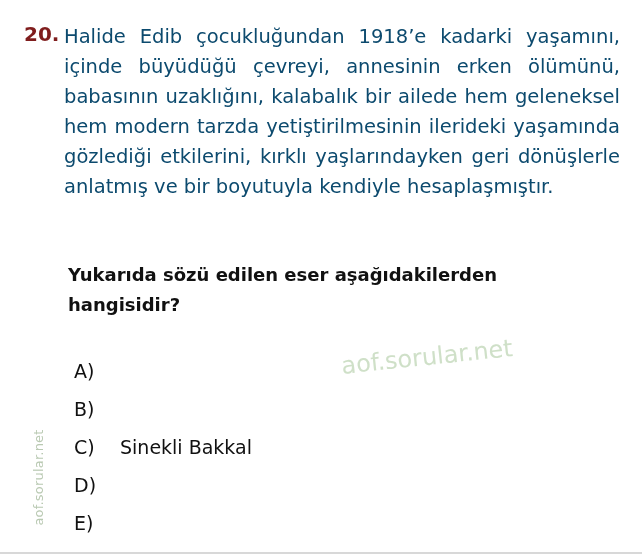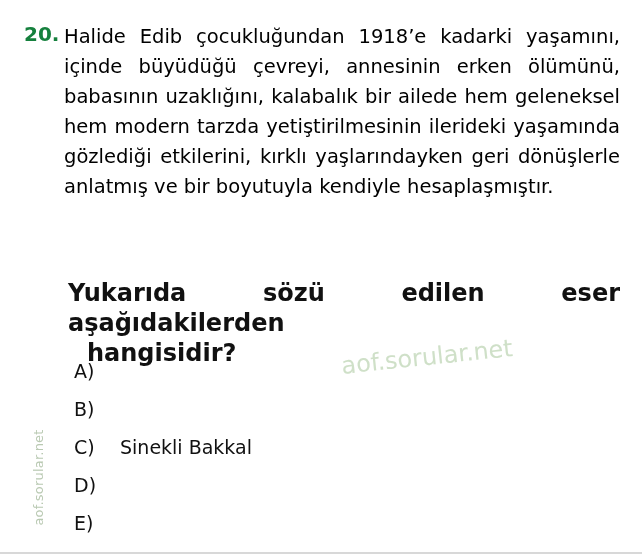--- a/index.html
+++ b/index.html
@@ -52,52 +52,51 @@
     transform-origin: left top;
     pointer-events: none;
   }
 
   .q-number {
     position: absolute;
     left: 24px;
     top: 22px;
     font-size: 20px;
     font-weight: bold;
-    color: #15803d;
+    color: #7f1d1d;
     line-height: 1.2;
   }
 
   .stem {
     position: absolute;
     left: 64px;
     top: 22px;
     width: 556px;
     font-size: 19.5px;
     line-height: 30px;
     text-align: justify;
     text-justify: inter-word;
-    color: #000000;
+    color: #0c4a6e;
   }
 
   .prompt {
     position: absolute;
     left: 68px;
-    top: 278px;
+    top: 260px;
     width: 552px;
-    font-size: 24px;
+    font-size: 18px;
     font-weight: bold;
     line-height: 30px;
     text-align: justify;
     text-justify: inter-word;
     color: #111;
   }
   .prompt .line2 {
     display: block;
     text-align: left;
-    margin-left: 19px;
   }
 
   .options {
     position: absolute;
     left: 74px;
     top: 360px;
     width: 540px;
   }
   .option {
     display: flex;

